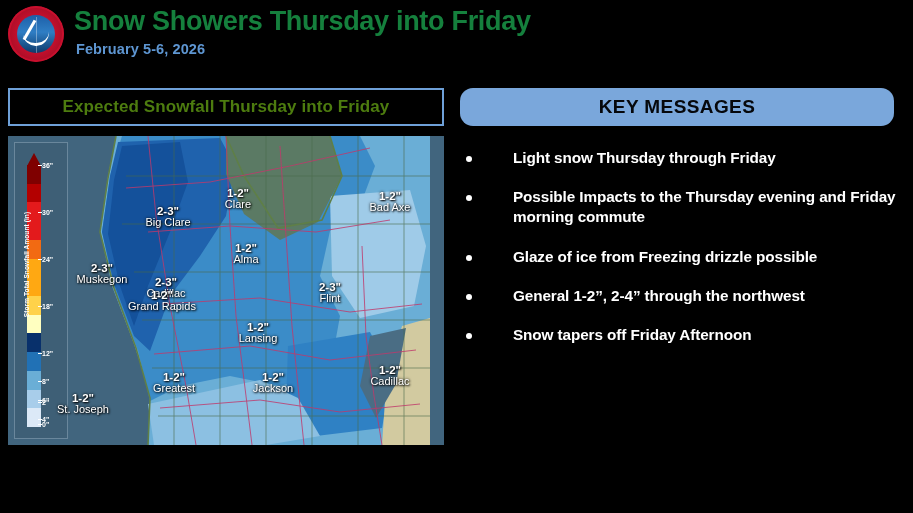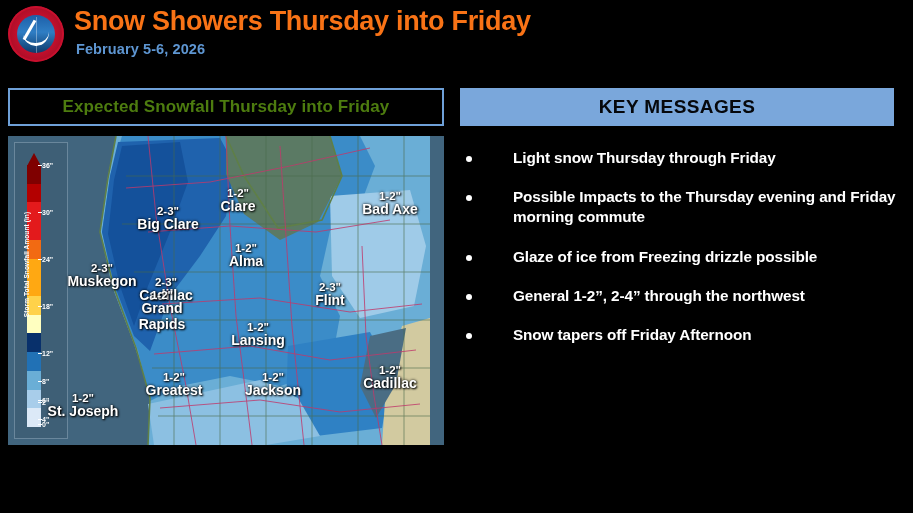--- a/index.html
+++ b/index.html
@@ -39,21 +39,21 @@
     border-bottom: 3px solid #ffffff;
     border-radius: 0 0 14px 14px;
     transform: rotate(-4deg);
   }
   .nws-logo .bolt {
     position: absolute; left: 11px; top: 4px; width: 3px; height: 22px;
     background: #ffffff; transform: rotate(24deg) skewX(-6deg);
   }
   .title-main {
     position: absolute; left: 74px; top: 6px;
-    font-size: 27px; font-weight: 700; color: #f97316; letter-spacing: -0.3px;
+    font-size: 27px; font-weight: 700; color: #15803d; letter-spacing: -0.3px;
     white-space: nowrap;
   }
   .title-sub {
     position: absolute; left: 76px; top: 41px;
     font-size: 14.5px; font-weight: 700; color: #5e96d2; letter-spacing: .1px;
   }
 
   
   .map-title-bar {
     position: absolute; left: 8px; top: 88px; width: 436px; height: 38px;
@@ -117,28 +117,28 @@
     transform: rotate(-90deg); text-align: center; letter-spacing: .1px;
   }
 
   
   .mlabel { position: absolute; text-align: center; line-height: 1.08; }
   .mlabel .amt {
     display: block; font-size: 11.5px; font-weight: 700; color: #ffffff;
     text-shadow: 0 0 3px #000, 1px 1px 2px #000;
   }
   .mlabel .city {
-    display: block; font-size: 14px; font-weight: 700; color: #ffffff;
+    display: block; font-size: 11px; font-weight: 400; color: #ffffff;
     text-shadow: 0 0 3px #000, 1px 1px 2px #000;
   }
 
   
   .km-bar {
     position: absolute; left: 460px; top: 88px; width: 434px; height: 38px;
-    background: #7aa7db; display: flex; align-items: center; justify-content: center;
+    background: #7aa7db; display: flex; align-items: center; justify-content: center; border-radius: 13px;
   }
   .km-bar .txt {
     font-size: 19px; font-weight: 700; color: #06080c; letter-spacing: .4px;
   }
   .km-list { position: absolute; left: 462px; top: 148px; width: 440px; }
   .km-item {
     display: flex; align-items: flex-start; margin-bottom: 19px;
   }
   .km-bullet {
     flex: 0 0 auto; width: 6px; height: 6px; border-radius: 50%;

